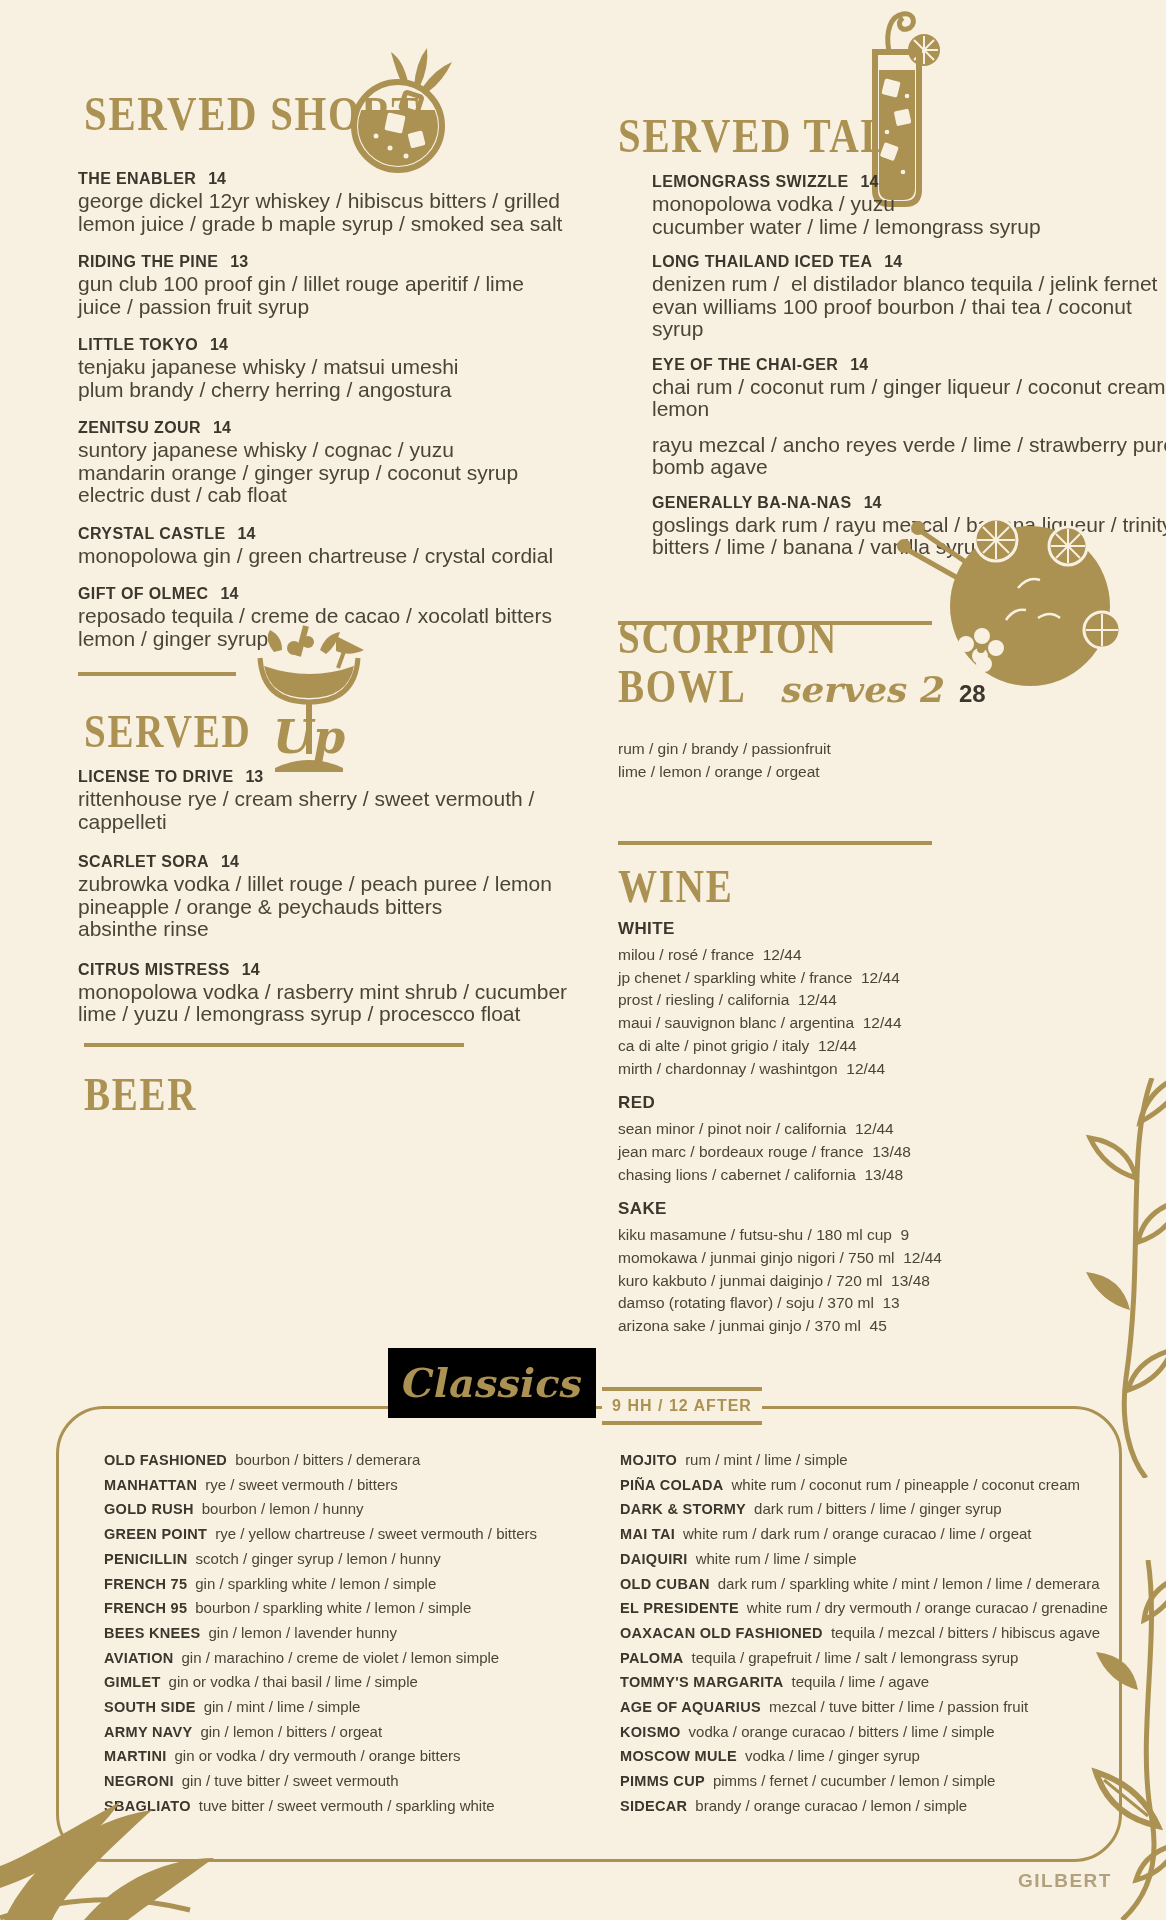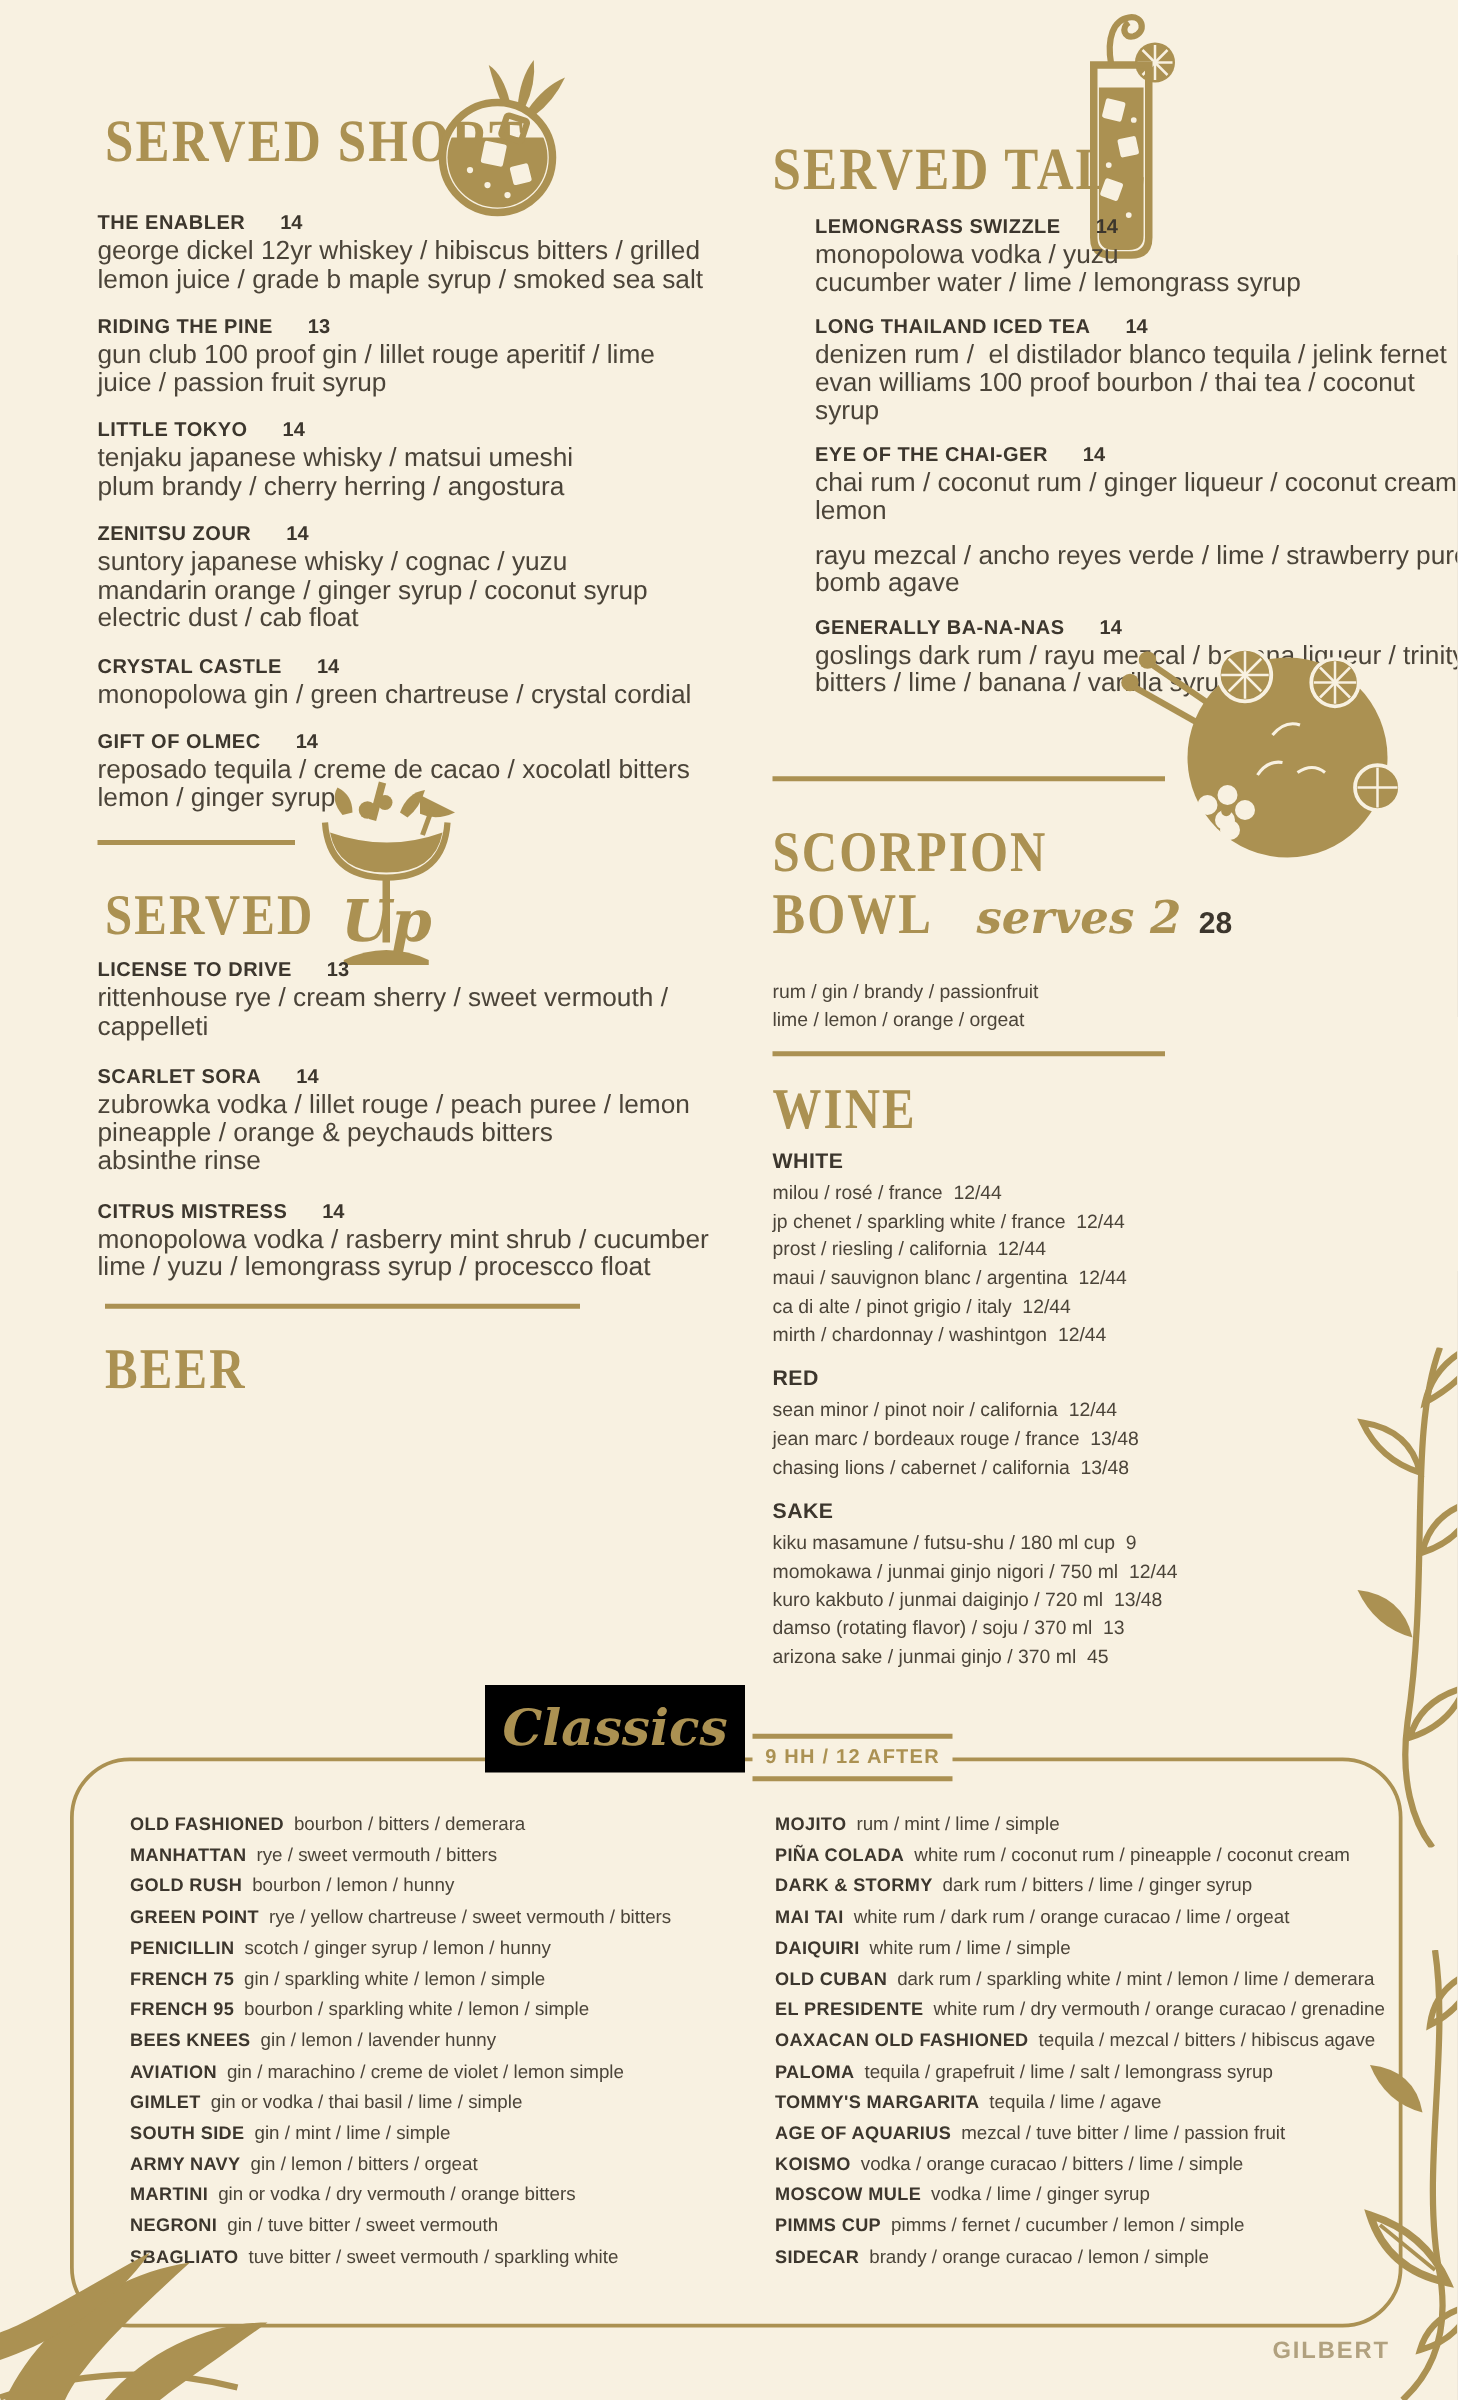--- a/index.html
+++ b/index.html
@@ -20,21 +20,21 @@
   .script{
     font-family:"DejaVu Serif",serif;font-style:italic;font-weight:700;
     color:#ab9152;white-space:nowrap;
   }
   
   .item{margin-bottom:16px;}
   .col-tall .item{margin-bottom:13px;}
   .col-up .item{margin-bottom:18px;}
   .item-head{line-height:22px;}
   .item-name{font-weight:700;font-size:16px;letter-spacing:.4px;color:#3c362d;}
-  .item-price{font-weight:700;font-size:16px;color:#3c362d;margin-left:28px;}
+  .item-price{font-weight:700;font-size:16px;color:#3c362d;margin-left:12px;}
   .item-desc{font-size:21px;line-height:22.5px;white-space:pre;color:#4b4439;}
   .sub-label{font-weight:700;font-size:17px;letter-spacing:.4px;color:#3c362d;line-height:22px;}
   .group-body{font-size:15.5px;line-height:22.5px;white-space:pre;}
   .wine-label{font-weight:700;font-size:17px;letter-spacing:.4px;color:#3c362d;line-height:22px;margin:12px 0 4px;}
   .wine-label.first{margin-top:8px;}
   .wine-line{font-size:15.5px;line-height:22.7px;white-space:pre;}
   .divider{height:4px;background:#ab9152;}
   
   .frame{
     border:3px solid #ab9152;border-radius:48px;
@@ -226,21 +226,21 @@
 
       <div class="item">
         <div class="item-head"><span class="item-name">GENERALLY BA-NA-NAS</span><span class="item-price">14</span></div>
         <div class="item-desc">goslings dark rum / rayu mezcal / banana liqueur / trinity
 bitters / lime / banana / vanilla syrup</div>
       </div>
     </div>
 
   <div class="abs divider" style="left:618px;top:621px;width:314px;"></div>
 
-  <div class="abs" style="left:618px;top:656px;width:330px;">
+  <div class="abs" style="left:618px;top:612px;width:330px;">
     <div class="display med" style="line-height:52px;">SCORPION</div>
     <div style="white-space:nowrap;line-height:50px;">
       <span class="display med" style="display:inline-block;">BOWL</span><span class="script serves">serves 2</span><span class="bowl-price">28</span>
     </div>
     <div class="scorpion-desc">rum / gin / brandy / passionfruit
 lime / lemon / orange / orgeat</div>
   </div>
 
   <div class="abs" style="left:888px;top:488px;">
     <svg width="252" height="208" viewBox="0 0 252 208">

